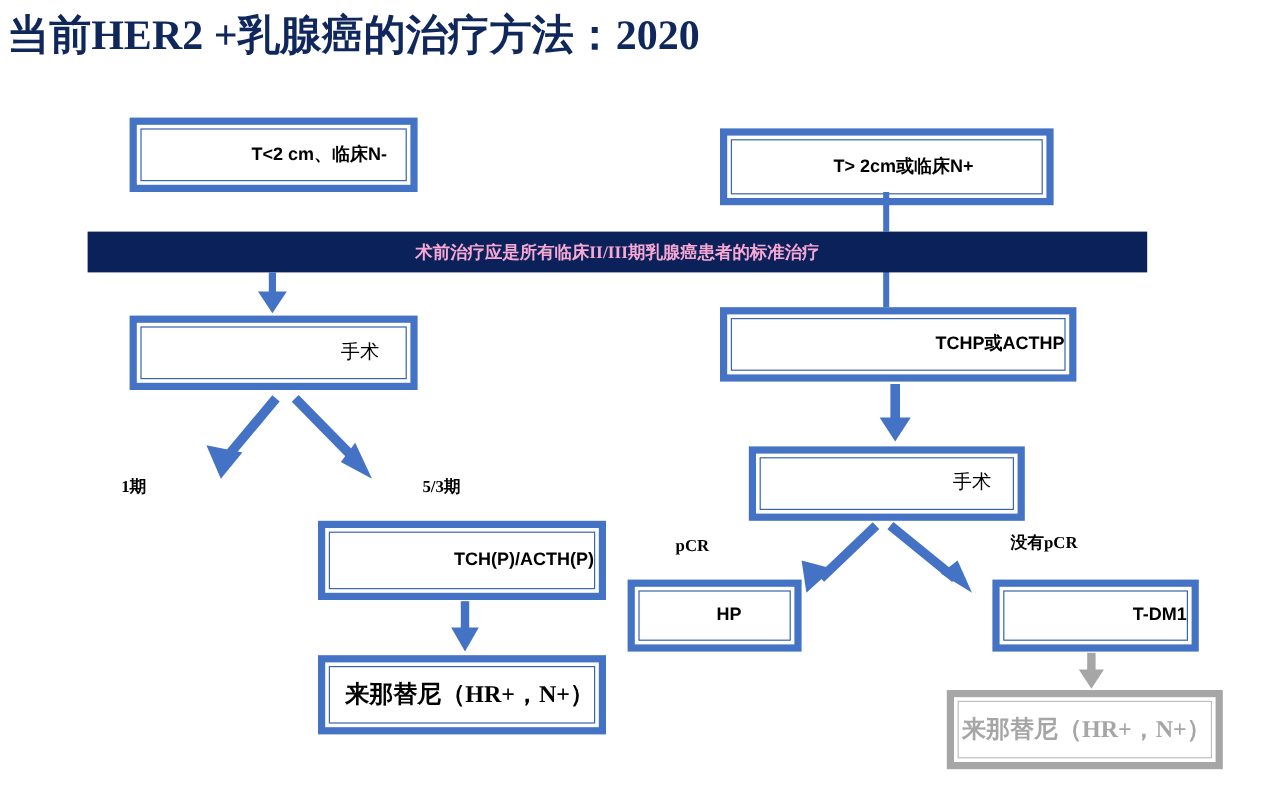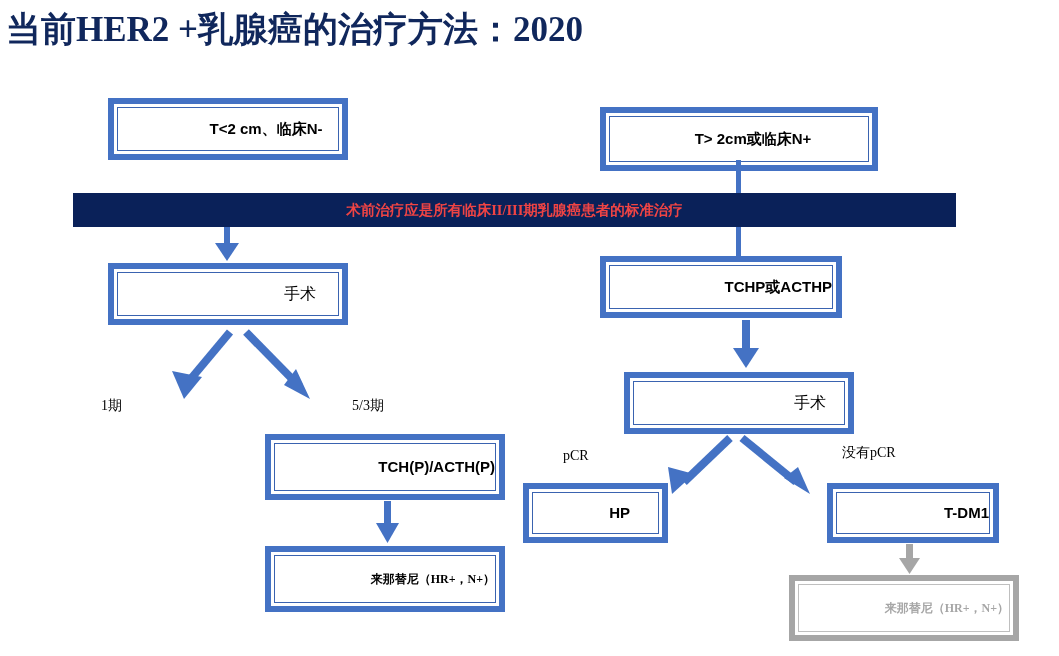--- a/index.html
+++ b/index.html
@@ -58,21 +58,21 @@
   }
   
   .box .txt.cjk {
     font-family: "Liberation Serif", "DejaVu Serif", serif;
     font-weight: normal;
     font-size: 16px;
   }
   .box .txt.cjkb {
     font-family: "Liberation Serif", "DejaVu Serif", serif;
     font-weight: bold;
-    font-size: 12px;
+    font-size: 20px;
   }
   .box.align-left > .inner { justify-content: center; padding-left: 28px; }
 
   
   .box.grey {
     border-color: #A6A6A6;
   }
   .box.grey > .inner {
     border-color: #BFBFBF;
   }
@@ -84,30 +84,30 @@
   .banner {
     position: absolute;
     background: #0A2159;
     display: flex;
     align-items: center;
     justify-content: center;
   }
   .banner .txt {
     font-size: 14.5px;
     font-weight: bold;
-    color: #ef4444;
+    color: #f9a8d4;
     white-space: nowrap;
     font-family: "Liberation Serif", "DejaVu Serif", serif;
   }
 
   
   .flabel {
     position: absolute;
     font-size: 14px;
-    font-weight: normal;
+    font-weight: bold;
     color: #000000;
     white-space: nowrap;
     font-family: "Liberation Serif", "DejaVu Serif", serif;
   }
 
   
   .arrow-svg {
     position: absolute;
     overflow: visible;
     pointer-events: none;
@@ -181,21 +181,21 @@
     <rect x="9" y="0" width="7" height="24" fill="#4472C4"></rect>
     <polygon points="1,22 24,22 12.5,42" fill="#4472C4"></polygon>
   </svg>
 
   <div class="box" style="left:265px; top:546px; width:240px; height:66px;">
     <div class="inner">
       <span class="txt cjkb">来那替尼（HR+，N+）</span>
     </div>
   </div>
 
-  <div class="box" style="left:600px; top:256px; width:242px; height:62px;">
+  <div class="box" style="left:600px; top:256px; width:297px; height:62px;">
     <div class="inner">
       <span class="txt">TCHP或ACTHP</span>
     </div>
   </div>
 
   <svg class="arrow-svg" style="left:733px; top:320px;" width="30" height="52">
     <rect x="9" y="0" width="8" height="30" fill="#4472C4"></rect>
     <polygon points="0,28 26,28 13,48" fill="#4472C4"></polygon>
   </svg>
 
@@ -216,21 +216,21 @@
       <line x1="122" y1="4" x2="176" y2="48"></line>
     </g>
     <polygon points="190,60 164,44 178,33" fill="#4472C4"></polygon>
   </svg>
 
   <div class="flabel" style="left:563px; top:448px;">pCR</div>
   <div class="flabel" style="left:842px; top:444px;">没有pCR</div>
 
   <div class="box" style="left:523px; top:483px; width:145px; height:60px;">
     <div class="inner">
-      <span class="txt" style="margin-right:28px;">HP</span>
+      <span class="txt" style="margin-right:40px;">HP</span>
     </div>
   </div>
 
   <div class="box" style="left:827px; top:483px; width:172px; height:60px;">
     <div class="inner">
       <span class="txt">T-DM1</span>
     </div>
   </div>
 
   <svg class="arrow-svg" style="left:899px; top:544px;" width="26" height="32">

